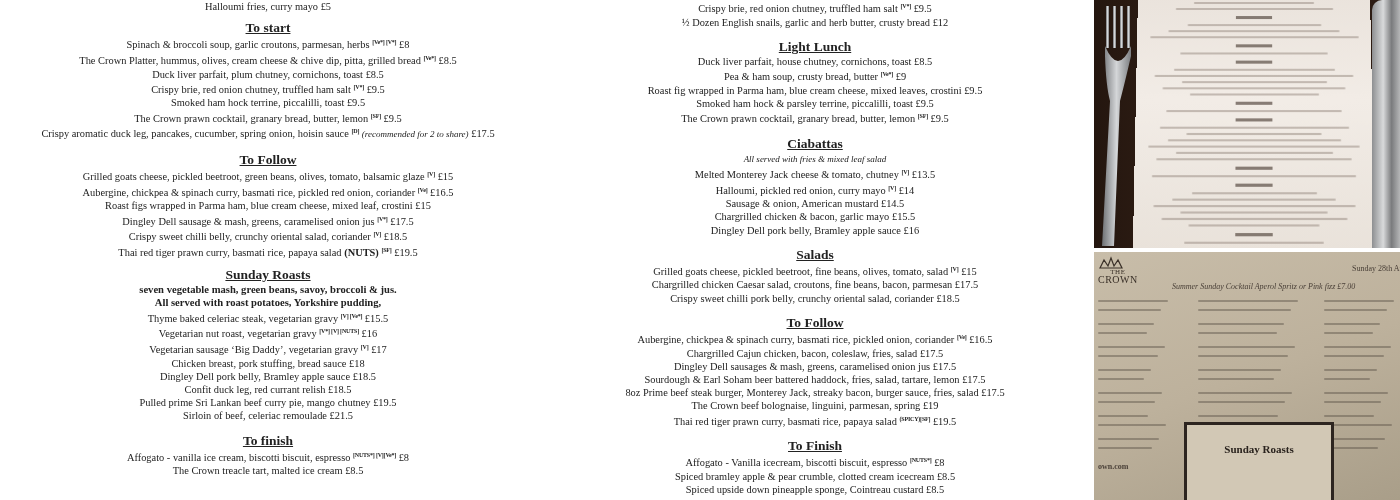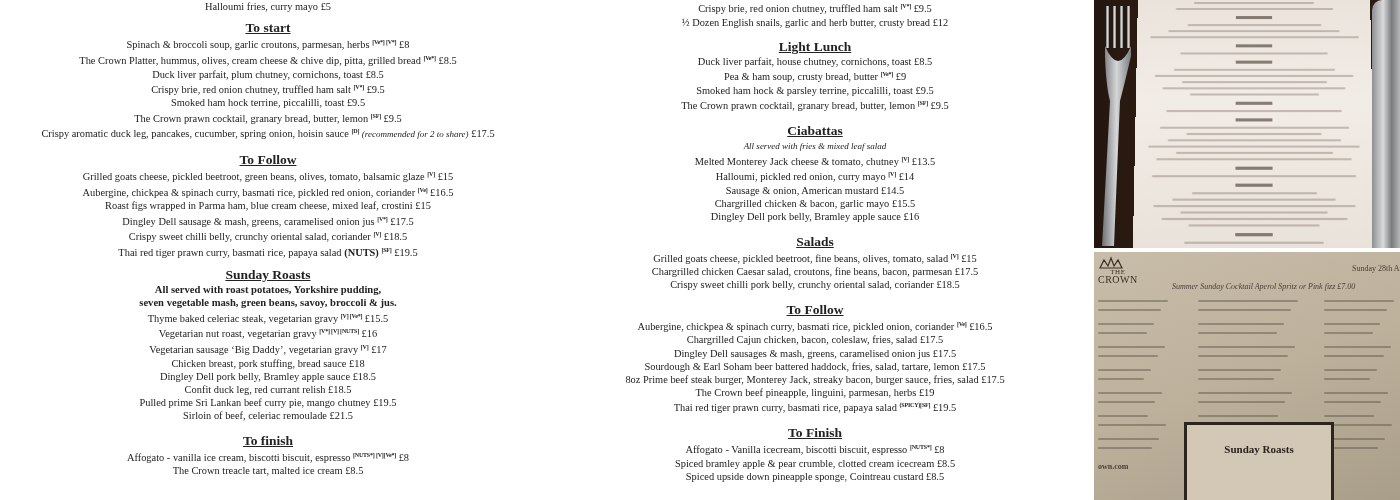--- a/index.html
+++ b/index.html
@@ -76,22 +76,22 @@
       <div class="line"><span>Grilled goats cheese, pickled beetroot, green beans, olives, tomato, balsamic glaze</span> <span class="tag">[V]</span> <span class="price">£15</span></div>
       <div class="line"><span>Aubergine, chickpea &amp; spinach curry, basmati rice, pickled red onion, coriander</span> <span class="tag">[Ve]</span> <span class="price">£16.5</span></div>
       <div class="line"><span>Roast figs wrapped in Parma ham, blue cream cheese, mixed leaf, crostini</span> <span class="price">£15</span></div>
       <div class="line"><span>Dingley Dell sausage &amp; mash, greens, caramelised onion jus</span> <span class="tag">[V*]</span> <span class="price">£17.5</span></div>
       <div class="line"><span>Crispy sweet chilli belly, crunchy oriental salad, coriander</span> <span class="tag">[V]</span> <span class="price">£18.5</span></div>
       <div class="line"><span>Thai red tiger prawn curry, basmati rice, papaya salad</span> <span class="spicy">(NUTS)</span> <span class="tag">[SF]</span> <span class="price">£19.5</span></div>
     </div>
   <div class="gap-sm"></div>
 
   <div class="heading">Sunday Roasts</div>
+  <div class="subheading">seven vegetable mash, green beans, savoy, broccoli &amp; jus.</div>
   <div class="subheading">All served with roast potatoes, Yorkshire pudding,</div>
-  <div class="subheading">seven vegetable mash, green beans, savoy, broccoli &amp; jus.</div>
   <div id="l-s2">
       <div class="line"><span>Thyme baked celeriac steak, vegetarian gravy</span> <span class="tag">[V] [Ve*]</span> <span class="price">£15.5</span></div>
       <div class="line"><span>Vegetarian nut roast, vegetarian gravy</span> <span class="tag">[V*] [V] [NUTS]</span> <span class="price">£16</span></div>
       <div class="line"><span>Vegetarian sausage ‘Big Daddy’, vegetarian gravy</span> <span class="tag">[V]</span> <span class="price">£17</span></div>
       <div class="line"><span>Chicken breast, pork stuffing, bread sauce</span> <span class="price">£18</span></div>
       <div class="line"><span>Dingley Dell pork belly, Bramley apple sauce</span> <span class="price">£18.5</span></div>
       <div class="line"><span>Confit duck leg, red currant relish</span> <span class="price">£18.5</span></div>
       <div class="line"><span>Pulled prime Sri Lankan beef curry pie, mango chutney</span> <span class="price">£19.5</span></div>
       <div class="line"><span>Sirloin of beef, celeriac remoulade</span> <span class="price">£21.5</span></div>
     </div>
@@ -108,20 +108,21 @@
   <div id="m-top">
       <div class="line"><span>Crispy brie, red onion chutney, truffled ham salt</span> <span class="tag">[V*]</span> <span class="price">£9.5</span></div>
       <div class="line"><span>½ Dozen English snails, garlic and herb butter, crusty bread</span> <span class="price">£12</span></div>
     </div>
   <div class="gap-md"></div>
 
   <div class="heading">Light Lunch</div>
   <div id="m-s0">
       <div class="line"><span>Duck liver parfait, house chutney, cornichons, toast</span> <span class="price">£8.5</span></div>
       <div class="line"><span>Pea &amp; ham soup, crusty bread, butter</span> <span class="tag">[Ve*]</span> <span class="price">£9</span></div>
+      <div class="line"><span>Roast fig wrapped in Parma ham, blue cream cheese, mixed leaves, crostini</span> <span class="price">£9.5</span></div>
       <div class="line"><span>Smoked ham hock &amp; parsley terrine, piccalilli, toast</span> <span class="price">£9.5</span></div>
       <div class="line"><span>The Crown prawn cocktail, granary bread, butter, lemon</span> <span class="tag">[SF]</span> <span class="price">£9.5</span></div>
     </div>
   <div class="gap-md"></div>
 
   <div class="heading">Ciabattas</div>
   <div class="note-italic">All served with fries &amp; mixed leaf salad</div>
   <div id="m-s1">
       <div class="line"><span>Melted Monterey Jack cheese &amp; tomato, chutney</span> <span class="tag">[V]</span> <span class="price">£13.5</span></div>
       <div class="line"><span>Halloumi, pickled red onion, curry mayo</span> <span class="tag">[V]</span> <span class="price">£14</span></div>
@@ -139,21 +140,21 @@
     </div>
   <div class="gap-md"></div>
 
   <div class="heading">To Follow</div>
   <div id="m-s3">
       <div class="line"><span>Aubergine, chickpea &amp; spinach curry, basmati rice, pickled onion, coriander</span> <span class="tag">[Ve]</span> <span class="price">£16.5</span></div>
       <div class="line"><span>Chargrilled Cajun chicken, bacon, coleslaw, fries, salad</span> <span class="price">£17.5</span></div>
       <div class="line"><span>Dingley Dell sausages &amp; mash, greens, caramelised onion jus</span> <span class="price">£17.5</span></div>
       <div class="line"><span>Sourdough &amp; Earl Soham beer battered haddock, fries, salad, tartare, lemon</span> <span class="price">£17.5</span></div>
       <div class="line"><span>8oz Prime beef steak burger, Monterey Jack, streaky bacon, burger sauce, fries, salad</span> <span class="price">£17.5</span></div>
-      <div class="line"><span>The Crown beef pineapple, linguini, parmesan, herbs</span> <span class="price">£19</span></div>
+      <div class="line"><span>The Crown beef bolognaise, linguini, parmesan, spring</span> <span class="price">£19</span></div>
       <div class="line"><span>Thai red tiger prawn curry, basmati rice, papaya salad</span> <span class="tag">(SPICY)[SF]</span> <span class="price">£19.5</span></div>
     </div>
   <div class="gap-md"></div>
 
   <div class="heading">To Finish</div>
   <div id="m-s4">
       <div class="line"><span>Affogato - Vanilla icecream, biscotti biscuit, espresso</span> <span class="tag">[NUTS*]</span> <span class="price">£8</span></div>
       <div class="line"><span>Spiced bramley apple &amp; pear crumble, clotted cream icecream</span> <span class="price">£8.5</span></div>
       <div class="line"><span>Spiced upside down pineapple sponge, Cointreau custard</span> <span class="price">£8.5</span></div>
     </div>

